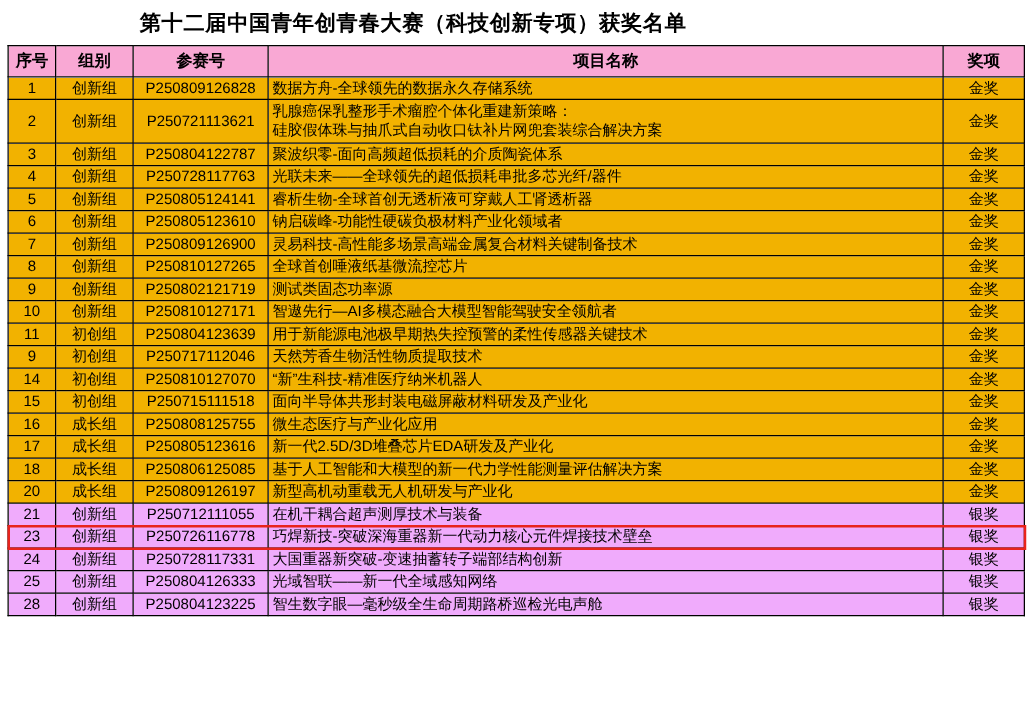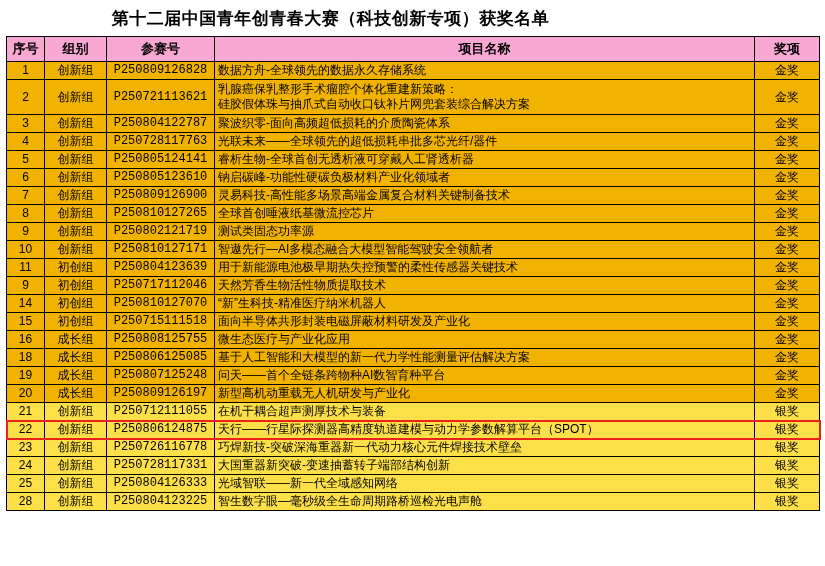--- a/index.html
+++ b/index.html
@@ -54,33 +54,33 @@
   col.c-group { width: 62px; }
   col.c-code { width: 108px; }
   col.c-name { width: 540px; }
   col.c-award { width: 65px; }
 
   td.seq, td.group, td.code, td.award {
     text-align: center;
     white-space: nowrap;
   }
   td.code {
-    font-family: Liberation Mono, monospace;
+    font-family: Liberation Sans, sans-serif;
     letter-spacing: 0px;
     font-size: 12px;
   }
   td.name {
     text-align: left;
     font-size: 12px;
   }
   tr.gold td {
     background: #f2b200;
   }
   tr.silver td {
-    background: #fde047;
+    background: #f0abfc;
   }
   tr.two-line td {
     height: 32px;
   }
   td.name .l2 {
     display: block;
   }
   
   .highlight-wrap {
     position: relative;
@@ -215,52 +215,45 @@
             <td class="award">金奖</td>
           </tr>
           <tr class="gold">
             <td class="seq">16</td>
             <td class="group">成长组</td>
             <td class="code">P250808125755</td>
             <td class="name">微生态医疗与产业化应用</td>
             <td class="award">金奖</td>
           </tr>
           <tr class="gold">
+            <td class="seq">17</td>
+            <td class="group">成长组</td>
+            <td class="code">P250805123616</td>
+            <td class="name">新一代2.5D/3D堆叠芯片EDA研发及产业化</td>
+            <td class="award">金奖</td>
+          </tr>
+          <tr class="gold">
             <td class="seq">18</td>
             <td class="group">成长组</td>
             <td class="code">P250806125085</td>
             <td class="name">基于人工智能和大模型的新一代力学性能测量评估解决方案</td>
             <td class="award">金奖</td>
           </tr>
           <tr class="gold">
-            <td class="seq">19</td>
-            <td class="group">成长组</td>
-            <td class="code">P250807125248</td>
-            <td class="name">问天——首个全链条跨物种AI数智育种平台</td>
-            <td class="award">金奖</td>
-          </tr>
-          <tr class="gold">
             <td class="seq">20</td>
             <td class="group">成长组</td>
             <td class="code">P250809126197</td>
             <td class="name">新型高机动重载无人机研发与产业化</td>
             <td class="award">金奖</td>
           </tr>
           <tr class="silver">
             <td class="seq">21</td>
             <td class="group">创新组</td>
             <td class="code">P250712111055</td>
             <td class="name">在机干耦合超声测厚技术与装备</td>
-            <td class="award">银奖</td>
-          </tr>
-          <tr class="silver">
-            <td class="seq">22</td>
-            <td class="group">创新组</td>
-            <td class="code">P250806124875</td>
-            <td class="name">天行——行星际探测器高精度轨道建模与动力学参数解算平台（SPOT）</td>
             <td class="award">银奖</td>
           </tr>
           <tr class="silver">
             <td class="seq">23</td>
             <td class="group">创新组</td>
             <td class="code">P250726116778</td>
             <td class="name">巧焊新技-突破深海重器新一代动力核心元件焊接技术壁垒</td>
             <td class="award">银奖</td>
           </tr>
           <tr class="silver">

